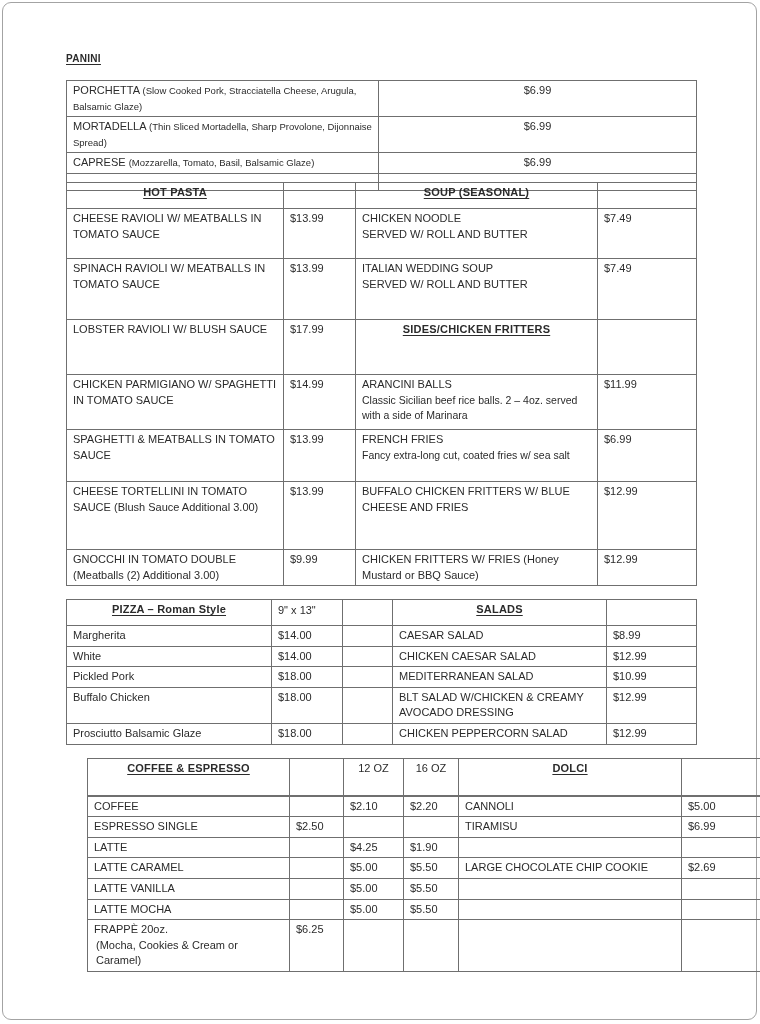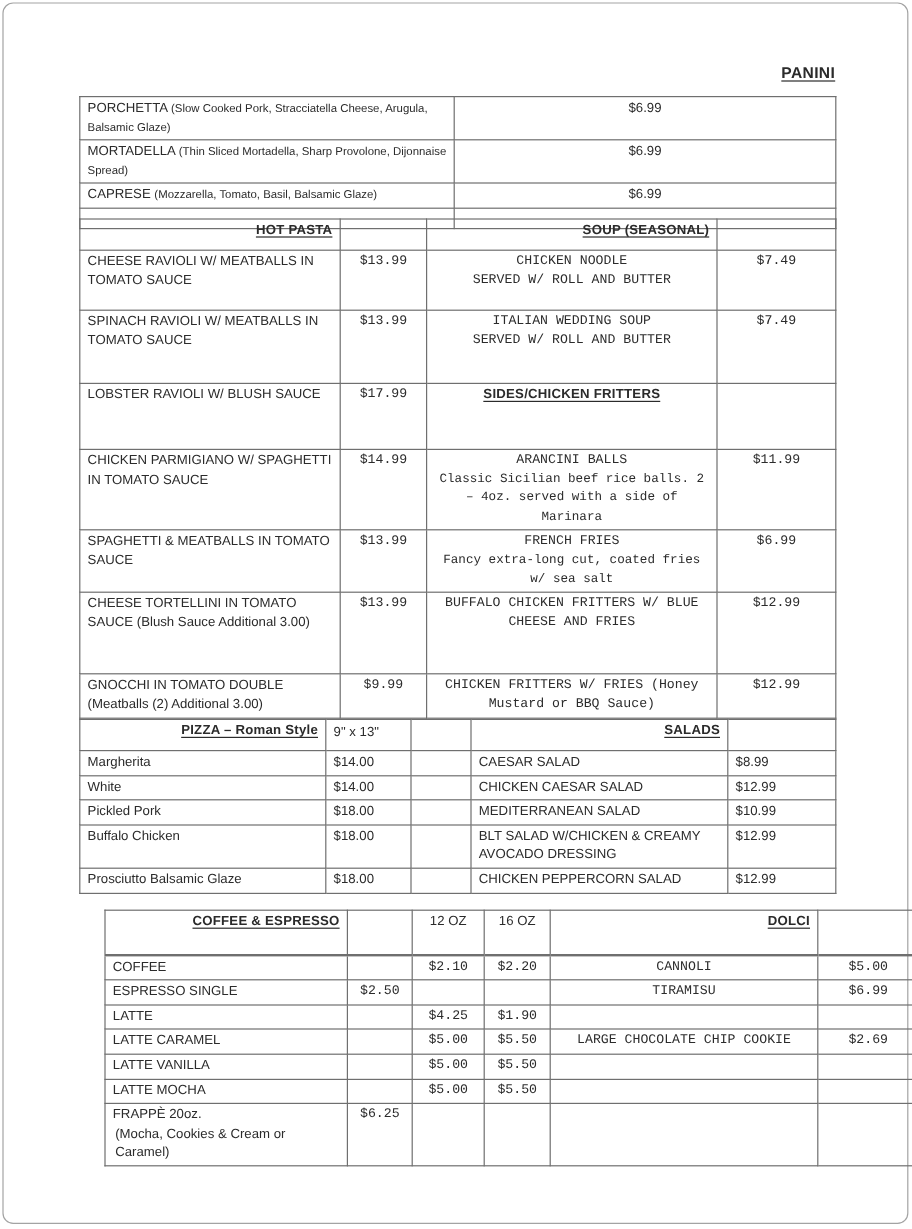--- a/index.html
+++ b/index.html
@@ -3,26 +3,26 @@
 <meta charset="utf-8">
 <style>
   :root{
     --line:#6f6f6f;
     --ink:#2b2b2b;
     --pageline:#a3a3a3;
   }
   html,body{margin:0;padding:0;background:#fff;}
   body{width:760px;height:1024px;position:relative;font-family:"Liberation Sans","DejaVu Sans",sans-serif;color:var(--ink);}
   .page-border{position:absolute;left:2px;top:2px;right:3px;bottom:4px;border:1px solid var(--pageline);border-radius:9px;pointer-events:none;}
-  .page-title{position:absolute;left:66px;top:53px;width:630px;text-align:right;font-size:13px;font-weight:bold;text-decoration:underline;text-underline-offset:2px;letter-spacing:.3px;}
+  .page-title{position:absolute;left:66px;top:53px;width:630px;text-align:left;font-size:10px;font-weight:bold;text-decoration:underline;text-underline-offset:2px;letter-spacing:.3px;}
   table.t{position:absolute;border-collapse:collapse;table-layout:fixed;}
   table.t td{border:1px solid var(--line);vertical-align:top;padding:2px 6px;font-size:11px;line-height:1.42;overflow:hidden;}
-  .sec-head{font-size:15px;font-weight:bold;text-decoration:underline;text-underline-offset:2px;text-align:right;letter-spacing:.2px;}
+  .sec-head{font-size:15px;font-weight:bold;text-decoration:underline;text-underline-offset:2px;text-align:center;letter-spacing:.2px;}
   .sec-head-big{font-size:16.5px;font-weight:bold;text-decoration:underline;text-underline-offset:2px;text-align:center;letter-spacing:.2px;}
-  td.center{text-align:center;font-family:Liberation Mono, monospace;}
+  td.center{text-align:left;}
   td.vbottom{vertical-align:bottom;}
   .sm{font-size:9.5px;}
   .mixed{font-size:10.5px;}
   .pan-price{text-align:center;padding-left:166px;}
   .oz-head{font-size:10px;text-align:center;}
   tr.thick-b td{border-bottom:2px solid var(--line);}
   .desc-block{display:block;font-size:11px;padding-left:2px;}
   td.tight{padding:1px 6px;}
 </style>
 </head>

